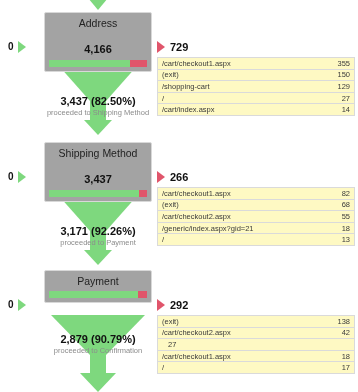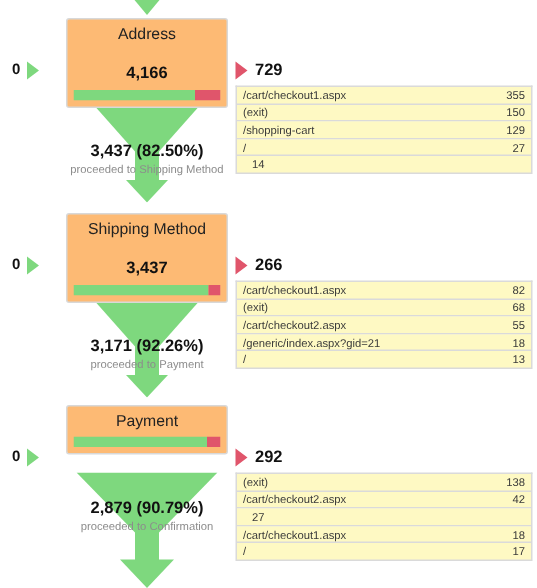--- a/index.html
+++ b/index.html
@@ -27,21 +27,21 @@
     left: 0;
     width: 358px;
   }
 
   
   .step-box {
     position: absolute;
     left: 44px;
     width: 108px;
     box-sizing: border-box;
-    background: #fdba74;
+    background: #a3a3a3;
     border: 1px solid #d8d8d8;
     border-radius: 2px;
     padding: 4px 0 0 0;
     box-shadow: 0 0 0 0 rgba(0,0,0,0);
   }
   .step-title {
     text-align: center;
     font-size: 10.5px;
     color: #222222;
     line-height: 13px;
@@ -226,20 +226,21 @@
       </div>
       <div class="exit-row">
         <span class="exit-path">/shopping-cart</span>
         <span class="exit-count">129</span>
       </div>
       <div class="exit-row">
         <span class="exit-path">/</span>
         <span class="exit-count">27</span>
       </div>
       <div class="exit-row">
+        <span class="exit-path">/cart/index.aspx</span>
         <span class="exit-count">14</span>
       </div>
     </div>
 
     <div class="conv-caption" style="top:95px;">
       <div class="conv-main">3,437 (82.50%)</div>
       <div class="conv-sub">proceeded to Shipping Method</div>
     </div>
   </div>
 

